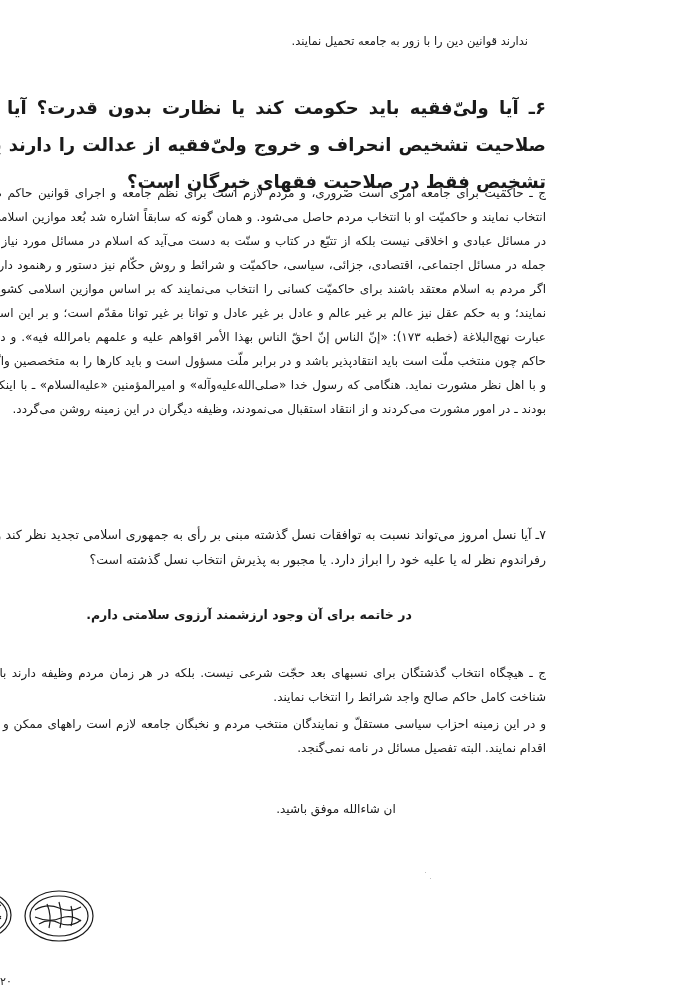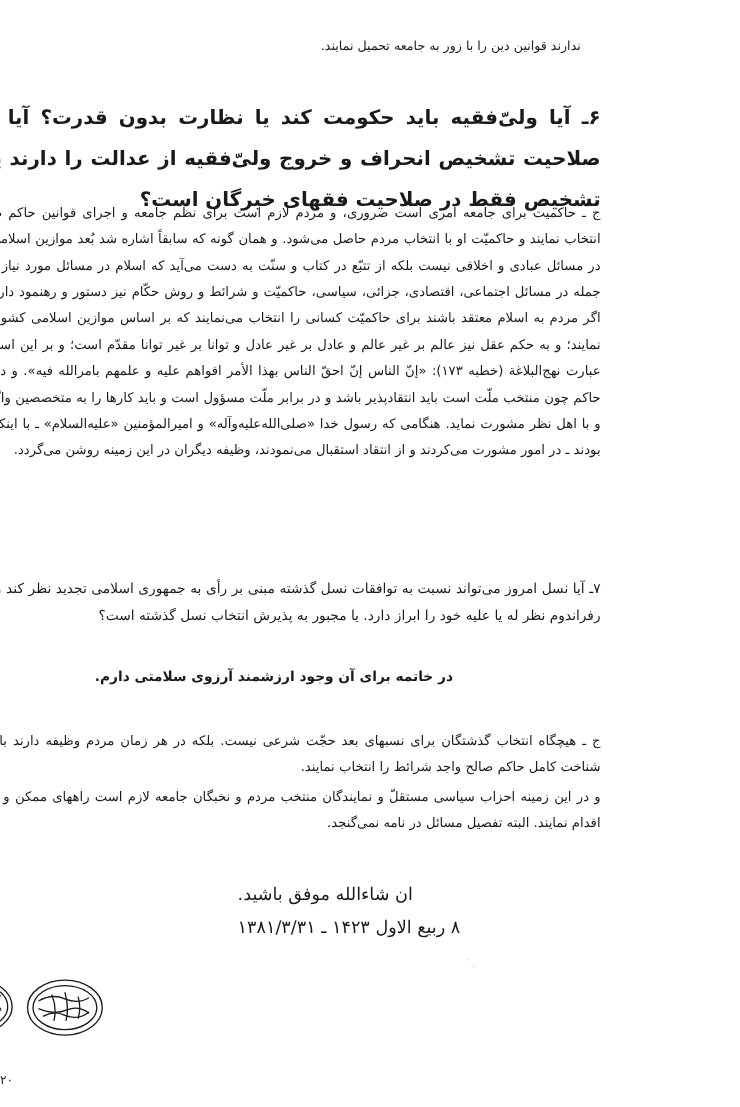--- a/index.html
+++ b/index.html
@@ -76,24 +76,24 @@
     width: 594px;
     font-size: 12px;
     line-height: 2.0;
   }
   .ans7 p { margin: 0 0 3px 0; }
   .signblock {
     position: absolute;
     top: 798px;
     right: 70px;
     width: 300px;
-    font-size: 16px;
+    font-size: 12px;
     line-height: 1.9;
     direction: rtl;
-    text-align: left;
+    text-align: center;
   }
   .signblock .l1 { padding-right: 60px; }
   .signblock .l2 { padding-right: 0px; }
   .signblock .l3 { padding-right: 70px; }
   .pagenum {
     position: absolute;
     top: 975px;
     left: 0;
     width: 673px;
     font-size: 11px;
@@ -130,21 +130,20 @@
 
   <div class="closing rtl">در خاتمه برای آن وجود ارزشمند آرزوی سلامتی دارم.</div>
 
   <div class="ans7 rtl">
     <p>ج ـ هیچگاه انتخاب گذشتگان برای نسبهای بعد حجّت شرعی نیست. بلکه در هر زمان مردم وظیفه دارند با تحقیق و شناخت کامل حاکم صالح واجد شرائط را انتخاب نمایند.</p>
     <p>و در این زمینه احزاب سیاسی مستقلّ و نمایندگان منتخب مردم و نخبگان جامعه لازم است راههای ممکن و عقل‌پسند اقدام نمایند. البته تفصیل مسائل در نامه نمی‌گنجد.</p>
   </div>
 
   <div class="signblock">
     <div class="l1">ان شاءالله موفق باشید.</div>
-    <div class="l2">۸ ربیع الاول ۱۴۲۳ ـ ۱۳۸۱/۳/۳۱</div>
   </div>
 
   <div class="stamps">
     <svg width="160" height="70" viewBox="0 0 160 70" xmlns="http://www.w3.org/2000/svg">
       <g fill="none" stroke="#1a1a1a" stroke-width="1.2">
         <ellipse cx="38" cy="35" rx="32" ry="24"></ellipse>
         <ellipse cx="38" cy="35" rx="28" ry="20"></ellipse>
         <path d="M16 28 q10 -6 22 -2 q12 4 22 -1"></path>
         <path d="M16 34 q12 5 24 1 q10 -3 20 2"></path>
         <path d="M18 41 q10 -5 20 -1 q12 4 22 -2"></path>

